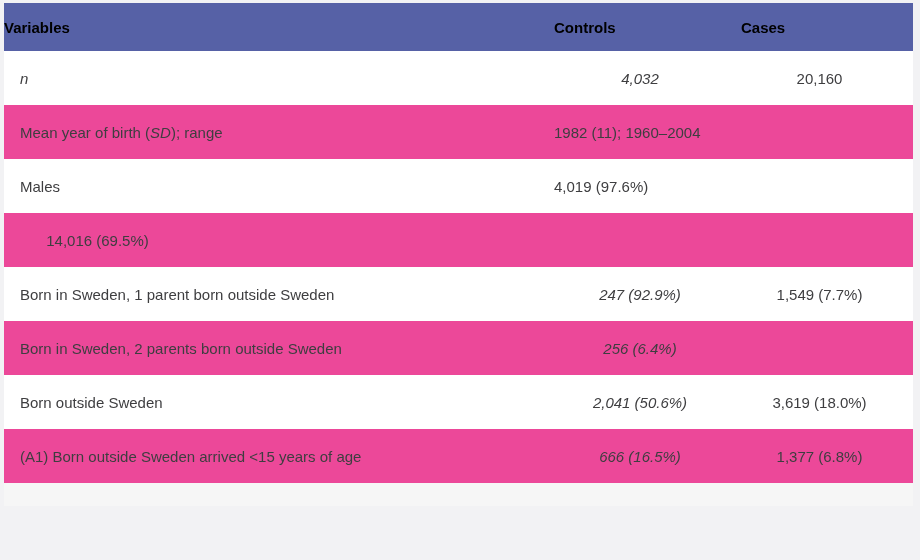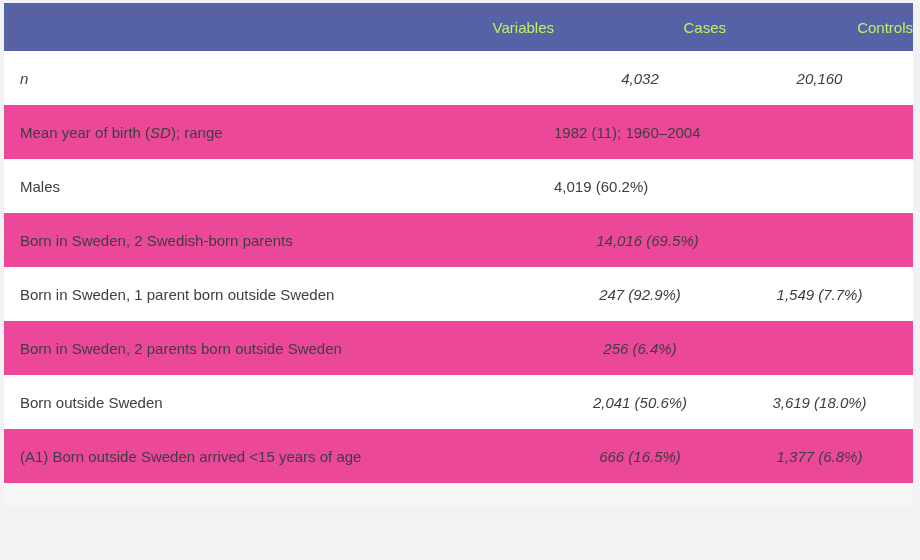--- a/index.html
+++ b/index.html
@@ -19,79 +19,78 @@
     top: 3px;
     width: 909px;
   }
   .header-row {
     display: flex;
     height: 48px;
     background: #5661a6;
     align-items: center;
   }
   .header-cell {
-    color: #bef264;
-    font-weight: normal;
-    text-align: right;
+    color: #000000;
+    font-weight: bold;
+    text-align: left;
   }
   .col-label   { width: 550px; box-sizing: border-box; }
   .col-cases   { width: 172px; }
   .col-controls{ width: 187px; }
   .row {
     display: flex;
     height: 54px;
     align-items: center;
     background: #ffffff;
   }
   .row.alt { background: #ec4899; }
   .cell-label {
     width: 550px;
     box-sizing: border-box;
     padding-left: 16px;
     text-align: left;
   }
   .cell-label em { font-style: italic; }
   .cell-cases   { width: 172px; text-align: center; font-style: italic; }
-  .cell-controls{ width: 187px; text-align: center; font-style: italic; }
+  .cell-controls{ width: 187px; text-align: center; }
   .cell-merged  { width: 359px; text-align: left; }
   .row-partial {
     height: 23px;
     background: #f6f6f6;
   }
 </style>
 </head>
 <body>
 
 <div class="page">
   <div class="table">
 
     <div class="header-row">
       <div class="header-cell col-label">Variables</div>
+      <div class="header-cell col-controls">Controls</div>
       <div class="header-cell col-cases">Cases</div>
-      <div class="header-cell col-controls">Controls</div>
     </div>
 
     <div class="row">
       <div class="cell-label"><span></span><em>n</em><span></span></div>
       <div class="cell-cases">4,032</div>
       <div class="cell-controls">20,160</div>
     </div>
 
     <div class="row alt">
       <div class="cell-label"><span>Mean year of birth (</span><em>SD</em><span>); range</span></div>
       <div class="cell-merged">1982 (11); 1960–2004</div>
     </div>
 
     <div class="row">
       <div class="cell-label"><span>Males</span><em></em><span></span></div>
-      <div class="cell-merged">4,019 (60.2%)</div>
+      <div class="cell-merged">4,019 (97.6%)</div>
     </div>
 
     <div class="row alt">
-      <div class="cell-label"><span>Born in Sweden, 2 Swedish-born parents</span></div>
       <div class="cell-controls">14,016 (69.5%)</div>
     </div>
 
     <div class="row">
       <div class="cell-label"><span>Born in Sweden, 1 parent born outside Sweden</span></div>
       <div class="cell-cases">247 (92.9%)</div>
       <div class="cell-controls">1,549 (7.7%)</div>
     </div>
 
     <div class="row alt">

